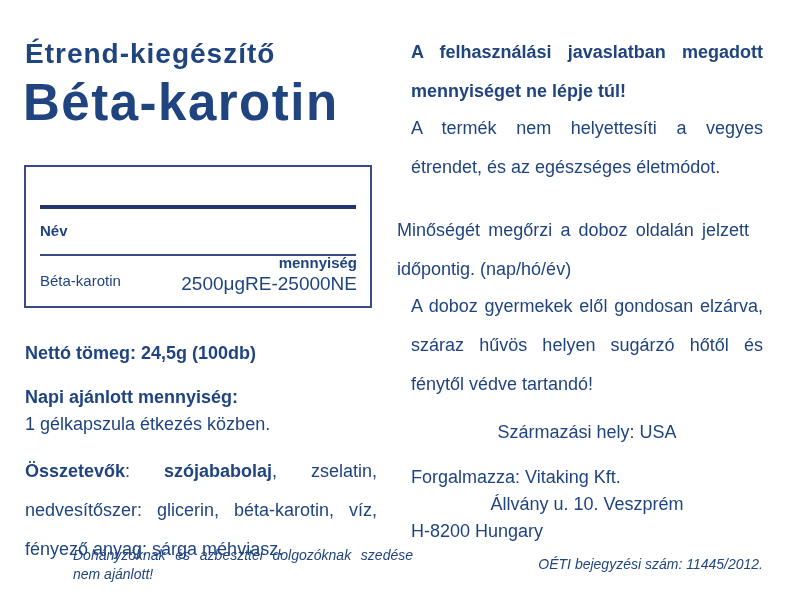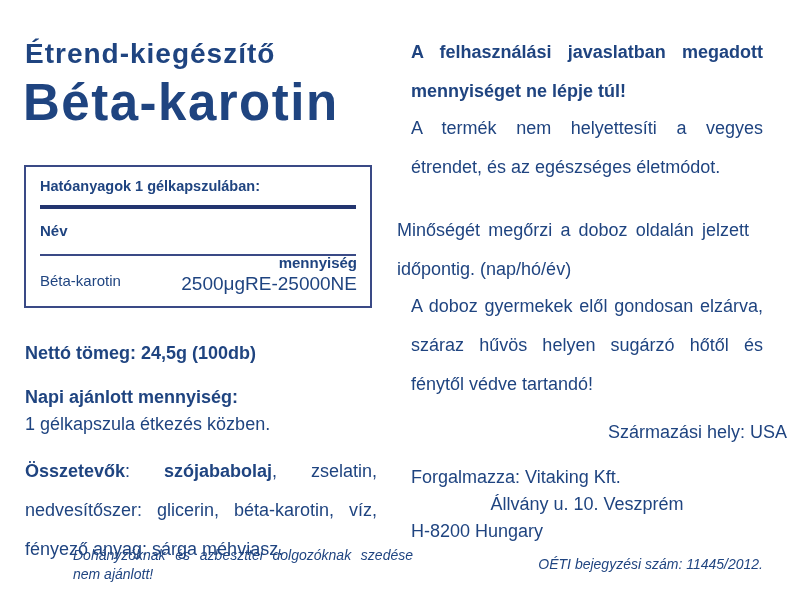--- a/index.html
+++ b/index.html
@@ -118,21 +118,20 @@
       color: #1f4480;
     }
   </style>
 </head>
 <body>
 
 <div class="subtitle">Étrend-kiegészítő</div>
 <div class="title">Béta-karotin</div>
 
 <div class="ing-box">
-  <div class="ing-header">Hatóanyagok 1 gélkapszulában:</div>
   <div class="ing-rule-thick"></div>
   <div class="ing-col-name">Név</div>
   <div class="ing-col-qty">mennyiség</div>
   <div class="ing-rule-thin"></div>
   <div class="ing-row-name">Béta-karotin</div>
   <div class="ing-row-qty">2500μgRE-25000NE</div>
 </div>
 
 <div class="para bold" style="left:25px; top:334px; width:352px;">Nettó tömeg: 24,5g (100db)</div>
 
@@ -147,19 +146,19 @@
 <div class="italic-small" style="left:41px; top:546px; width:340px; text-align:justify;margin-left:32px;">Dohányzóknak és azbeszttel dolgozóknak szedése nem ajánlott!</div>
 
 <div class="para bold" style="left:411px; top:33px; width:352px;">A felhasználási javaslatban megadott mennyiséget ne lépje túl!</div>
 
 <div class="para" style="left:411px; top:109px; width:352px;">A termék nem helyettesíti a vegyes étrendet, és az egészséges életmódot.</div>
 
 <div class="para" style="left:397px; top:211px; width:352px;">Minőségét megőrzi a doboz oldalán jelzett időpontig. (nap/hó/év)</div>
 
 <div class="para" style="left:411px; top:287px; width:352px;">A doboz gyermekek elől gondosan elzárva, száraz hűvös helyen sugárzó hőtől és fénytől védve tartandó!</div>
 
-<div class="para" style="left:435px; top:413px; width:352px; text-align:right;">Származási hely: USA</div>
+<div class="para" style="left:411px; top:413px; width:352px; text-align:center;">Származási hely: USA</div>
 
 <div class="para" style="left:411px; top:458px; width:352px; text-align:left;">Forgalmazza: Vitaking Kft.</div>
 <div class="para" style="left:411px; top:485px; width:352px; text-align:center;">Állvány u. 10. Veszprém</div>
 <div class="para" style="left:411px; top:512px; width:352px; text-align:left;">H-8200 Hungary</div>
 
 <div class="italic-small" style="left:411px; top:555px; width:352px;text-align:right;">OÉTI bejegyzési szám: 11445/2012.</div>
 
 </body></html>

